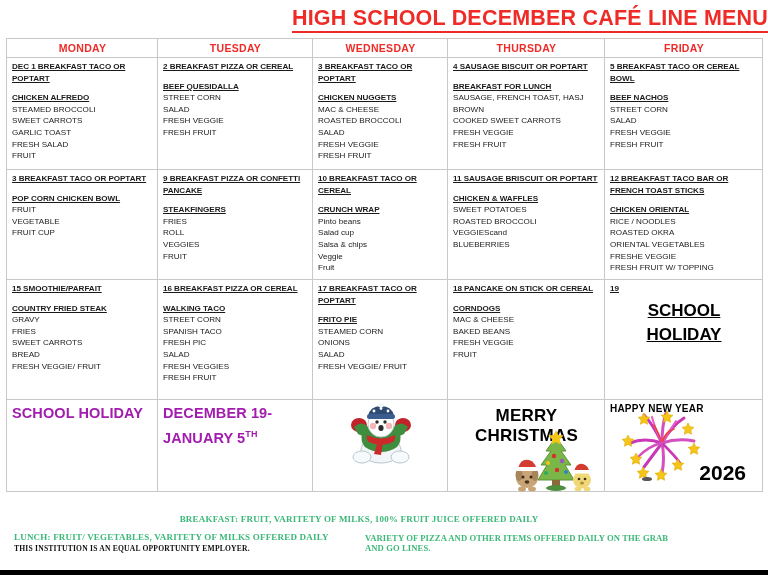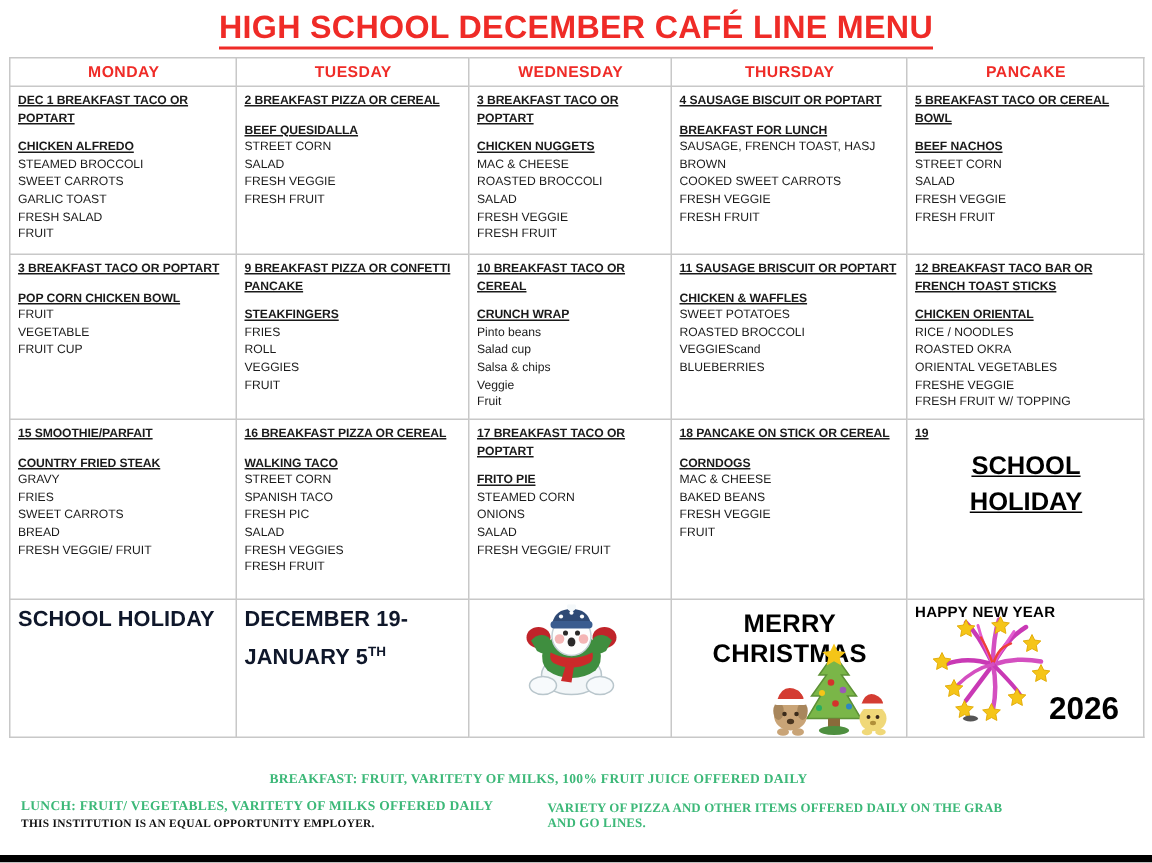--- a/index.html
+++ b/index.html
@@ -16,21 +16,21 @@
   }
   #page {
     width: 768px;
     height: 575px;
     position: relative;
     box-sizing: border-box;
     background: #fff;
   }
   
   .title-wrap {
-    text-align: center;
+    text-align: right;
     padding-top: 6px;
     height: 28px;
   }
   .title {
     display: inline-block;
     color: #ef2b27;
     font-size: 21.5px;
     font-weight: bold;
     letter-spacing: 0.2px;
     border-bottom: 2px solid #ef2b27;
@@ -111,21 +111,21 @@
   }
   .daynum-small {
     font-size: 8.1px;
     font-weight: bold;
     text-decoration: underline;
     display: block;
   }
   .bigplain {
     font-size: 14.5px;
     font-weight: bold;
-    color: #0f172a;
+    color: #a21caf;
     line-height: 21px;
     letter-spacing: 0.1px;
   }
   .bigplain .sup { font-size: 9px; vertical-align: super; }
   .merry {
     font-size: 17px;
     font-weight: bold;
     color: #000;
     text-align: center;
     display: block;
@@ -227,21 +227,21 @@
         <col class="c2">
         <col class="c3">
         <col class="c4">
     </colgroup>
     <thead>
       <tr>
         <th class="dayhead">MONDAY</th>
         <th class="dayhead">TUESDAY</th>
         <th class="dayhead">WEDNESDAY</th>
         <th class="dayhead">THURSDAY</th>
-        <th class="dayhead">PANCAKE</th>
+        <th class="dayhead">FRIDAY</th>
       </tr>
     </thead>
     <tbody>
 
       <tr class="r1">
         <td>
             <div class="cell">
               <span class="hdr">DEC 1  BREAKFAST TACO OR POPTART</span>
               <span class="spacer"></span>
               <span class="sub">CHICKEN ALFREDO</span>

